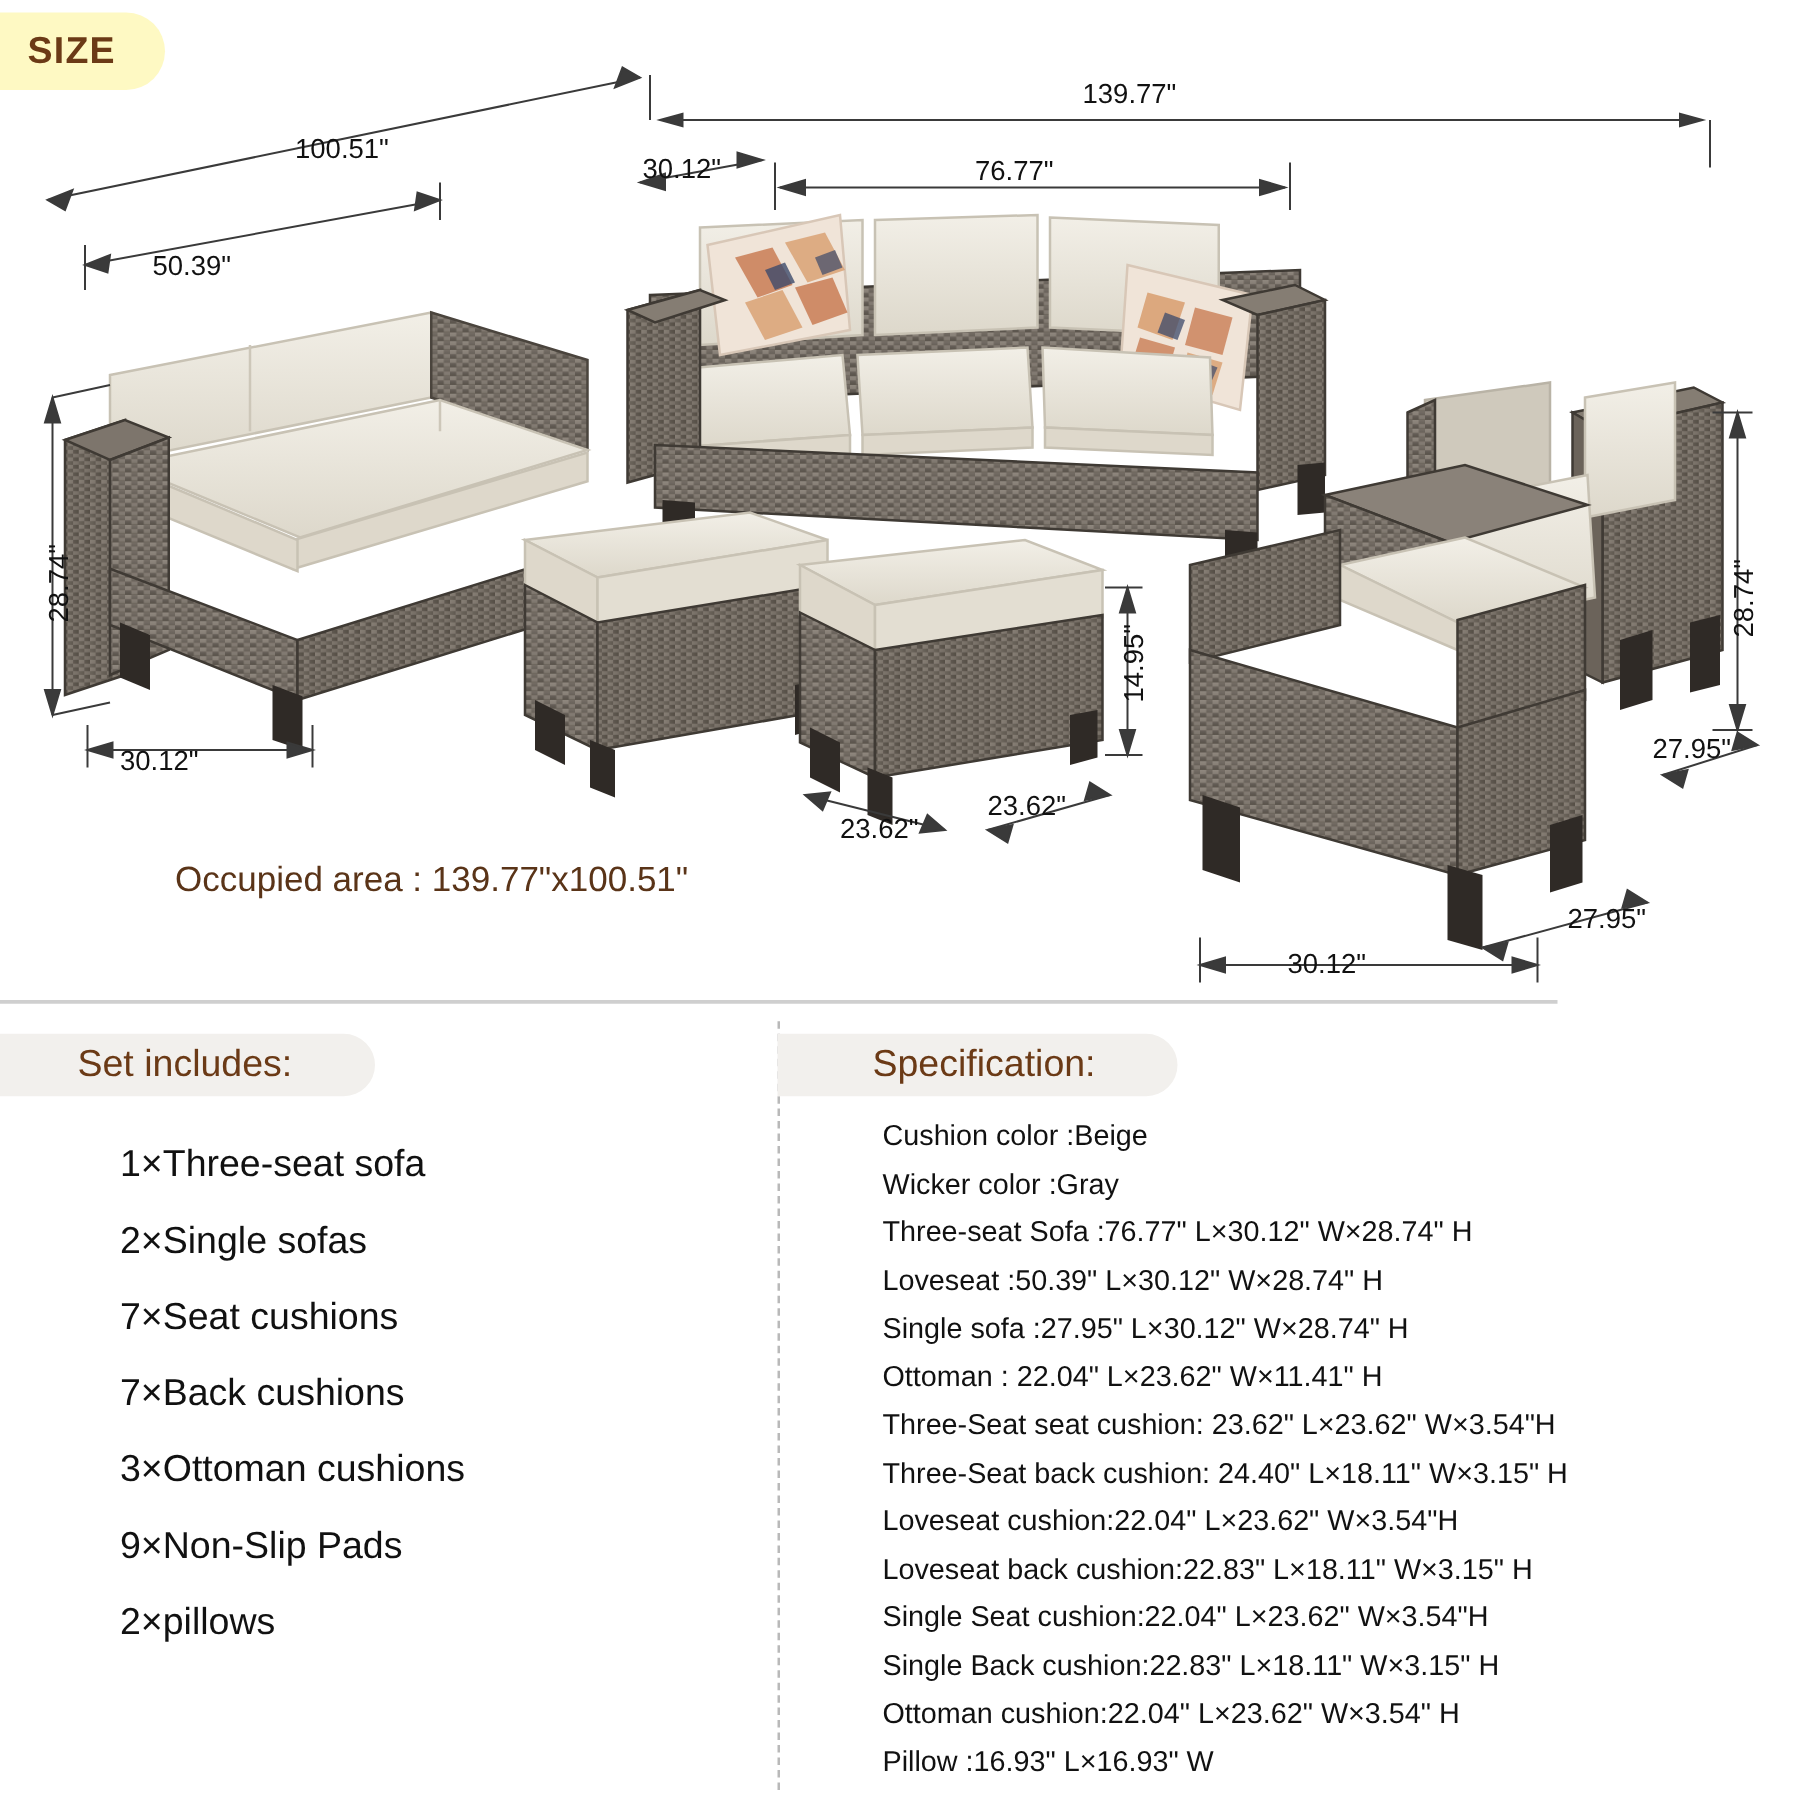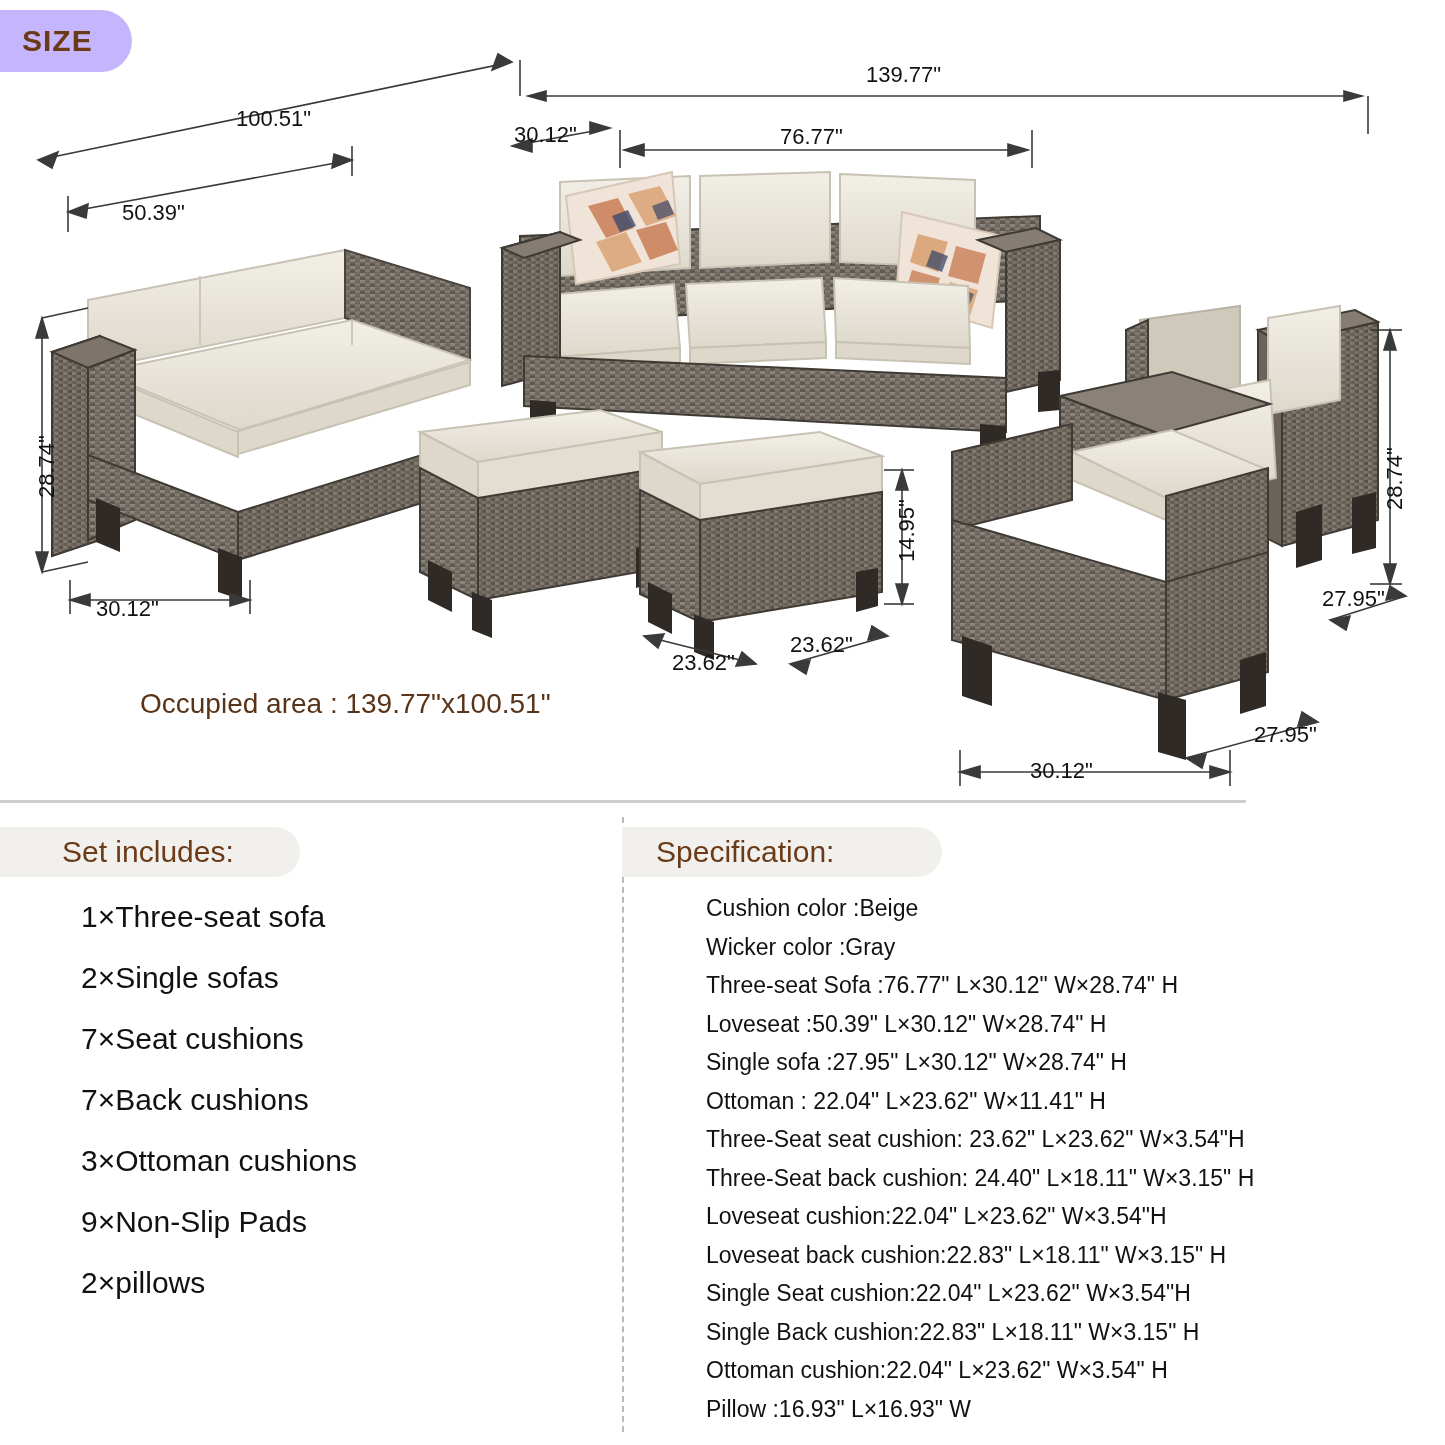--- a/index.html
+++ b/index.html
@@ -23,21 +23,21 @@
     height: 800px;
     overflow: hidden;
   }
 
   .size-badge {
     position: absolute;
     left: 0;
     top: 10px;
     width: 132px;
     height: 62px;
-    background: #c4b5fd;
+    background: #fef9c3;
     border-radius: 0 32px 32px 0;
     display: flex;
     align-items: center;
     padding-left: 22px;
     box-sizing: border-box;
   }
   .size-badge span {
     color: #6b3a16;
     font-size: 30px;
     font-weight: bold;
@@ -107,28 +107,28 @@
     top: 24px;
     width: 300px;
     border-radius: 0 26px 26px 0;
     padding-left: 62px;
   }
   #spec-head {
     left: 622px;
     top: 24px;
     width: 320px;
     border-radius: 0 26px 26px 0;
-    padding-left: 34px;
+    padding-left: 76px;
   }
 
   ul.set-list {
     position: absolute;
     left: 80px;
     top: 82px;
-    margin: 1px;
+    margin: 16px;
     padding: 0;
     list-style: none;
   }
   ul.set-list li {
     font-size: 30px;
     line-height: 61px;
     color: #111;
     white-space: nowrap;
   }
 

